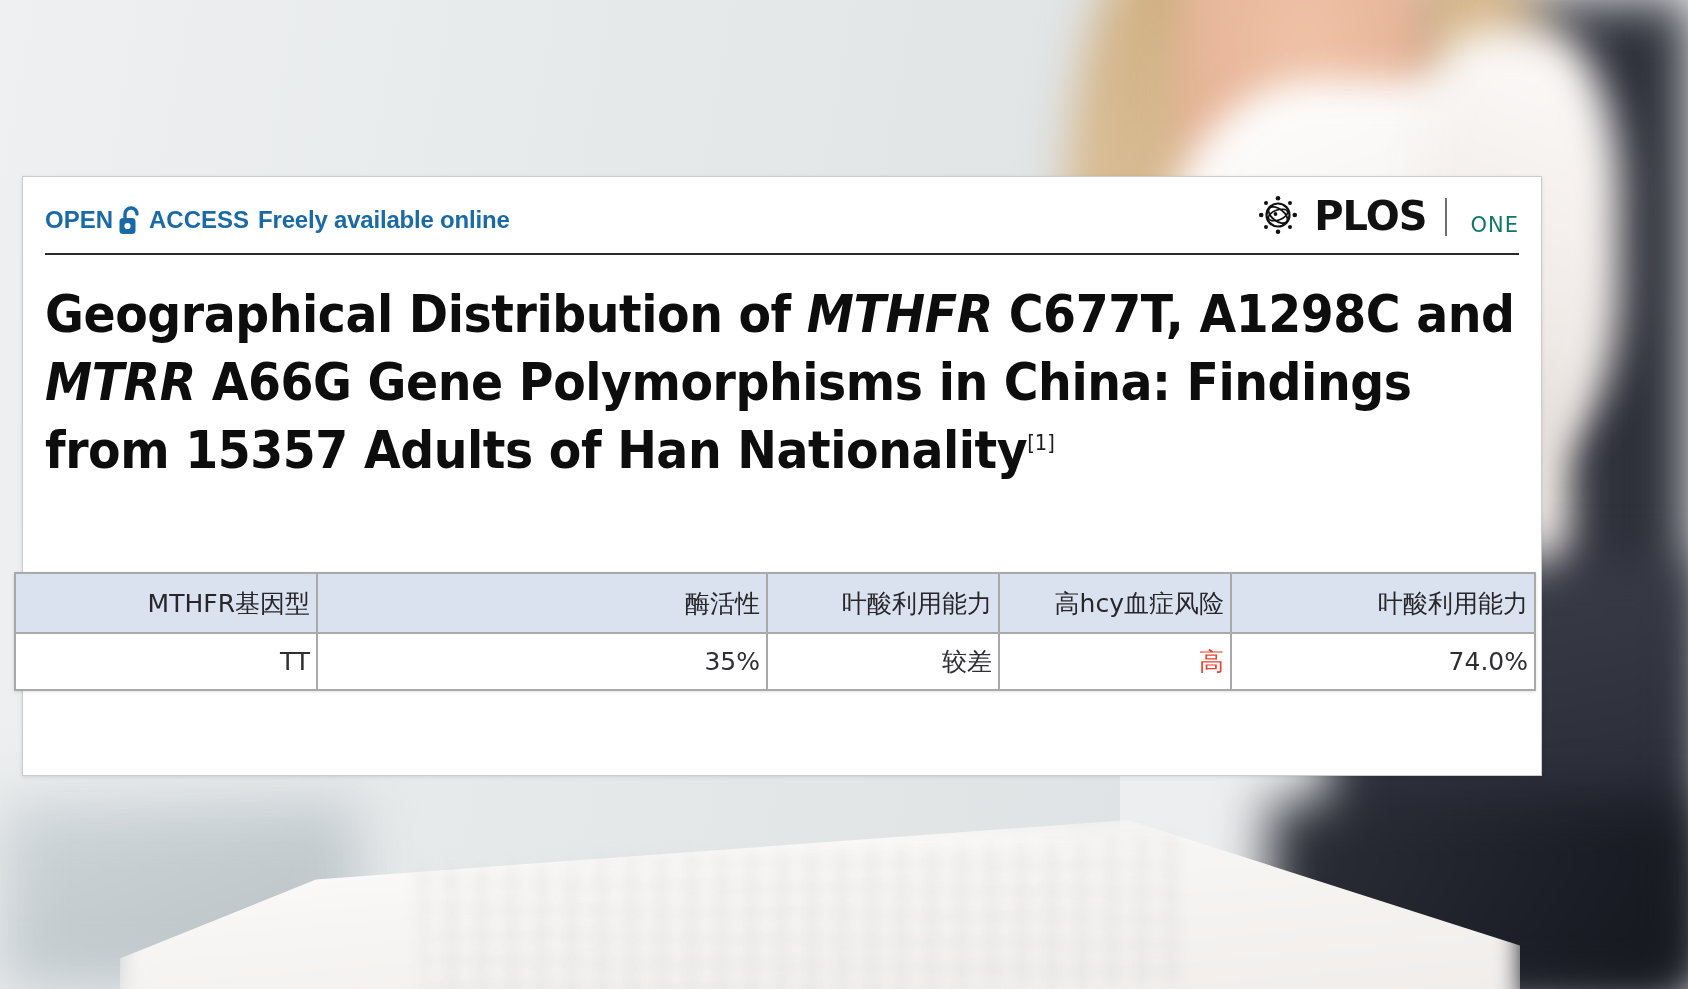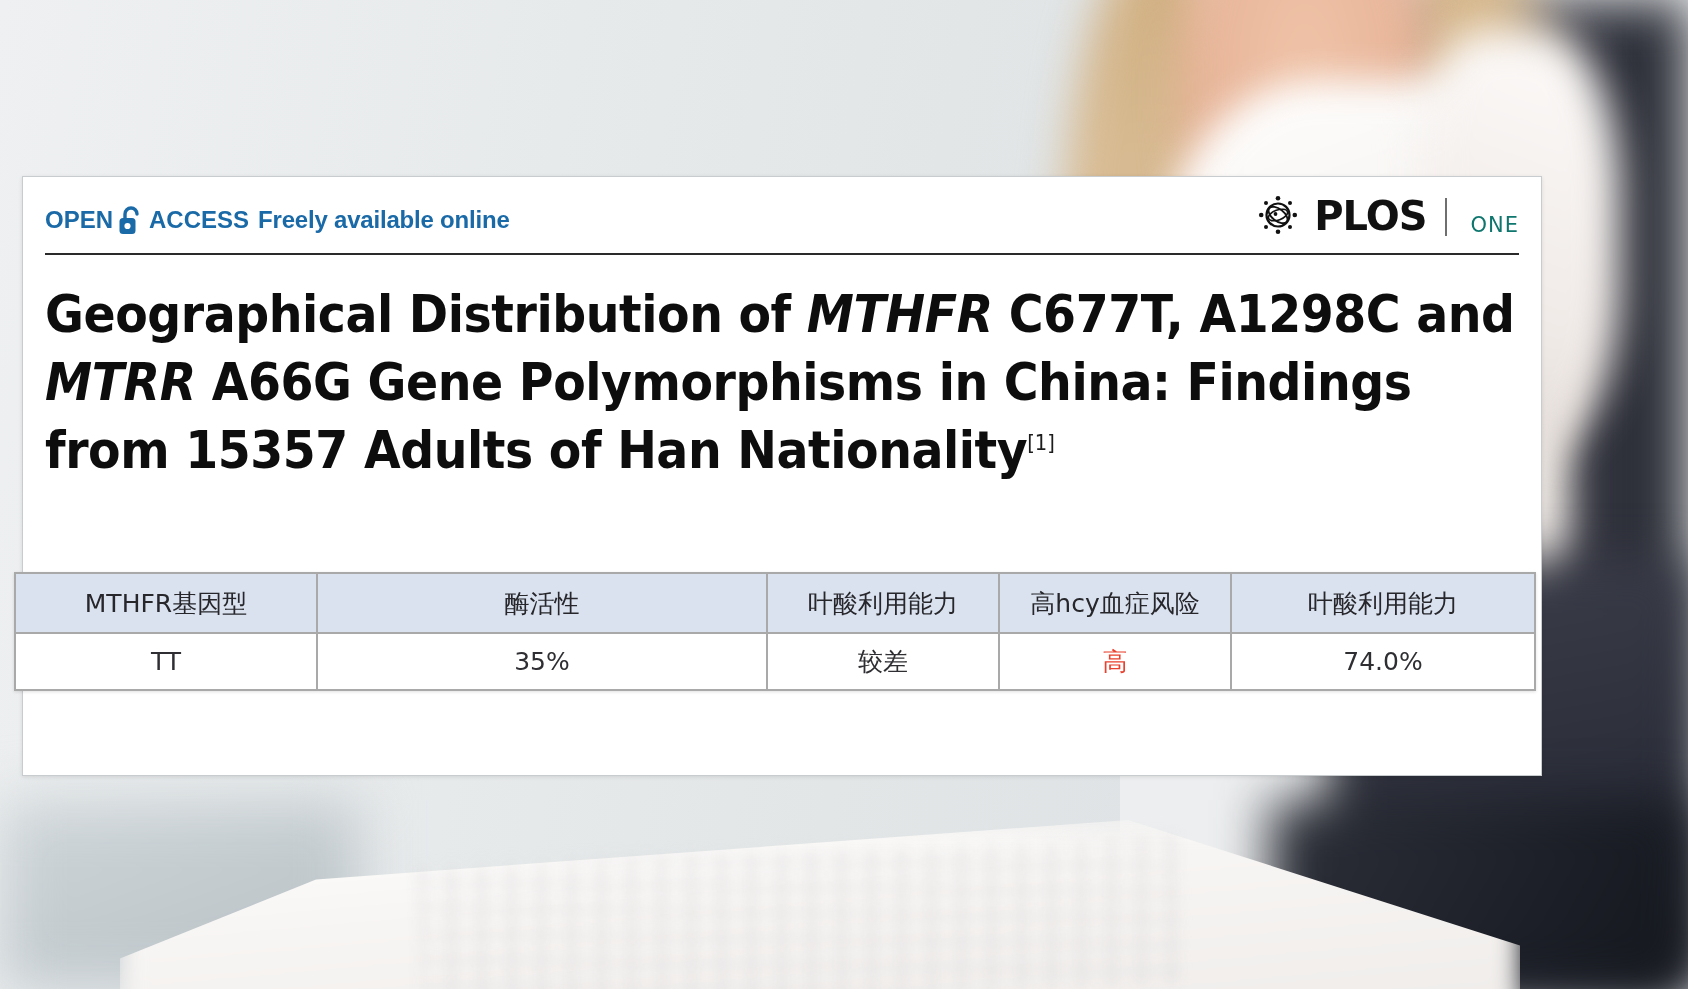--- a/index.html
+++ b/index.html
@@ -214,21 +214,21 @@
     width: 1520px;
     border-collapse: collapse;
     table-layout: fixed;
     background: #ffffff;
     font-size: 25px;
     color: #2f2f33;
     box-shadow: 0 1px 3px rgba(0,0,0,.12);
   }
   #gene-table th, #gene-table td {
     border: 2px solid #a9a9a9;
-    text-align: center;
+    text-align: right;
     font-weight: normal;
     height: 57px;
     padding: 2px 6px;
     font-family: "DejaVu Sans", "Liberation Sans", sans-serif;
   }
   #gene-table thead th {
     background: #dae2ef;
     color: #26262b;
     height: 60px;
     font-size: 25px;

